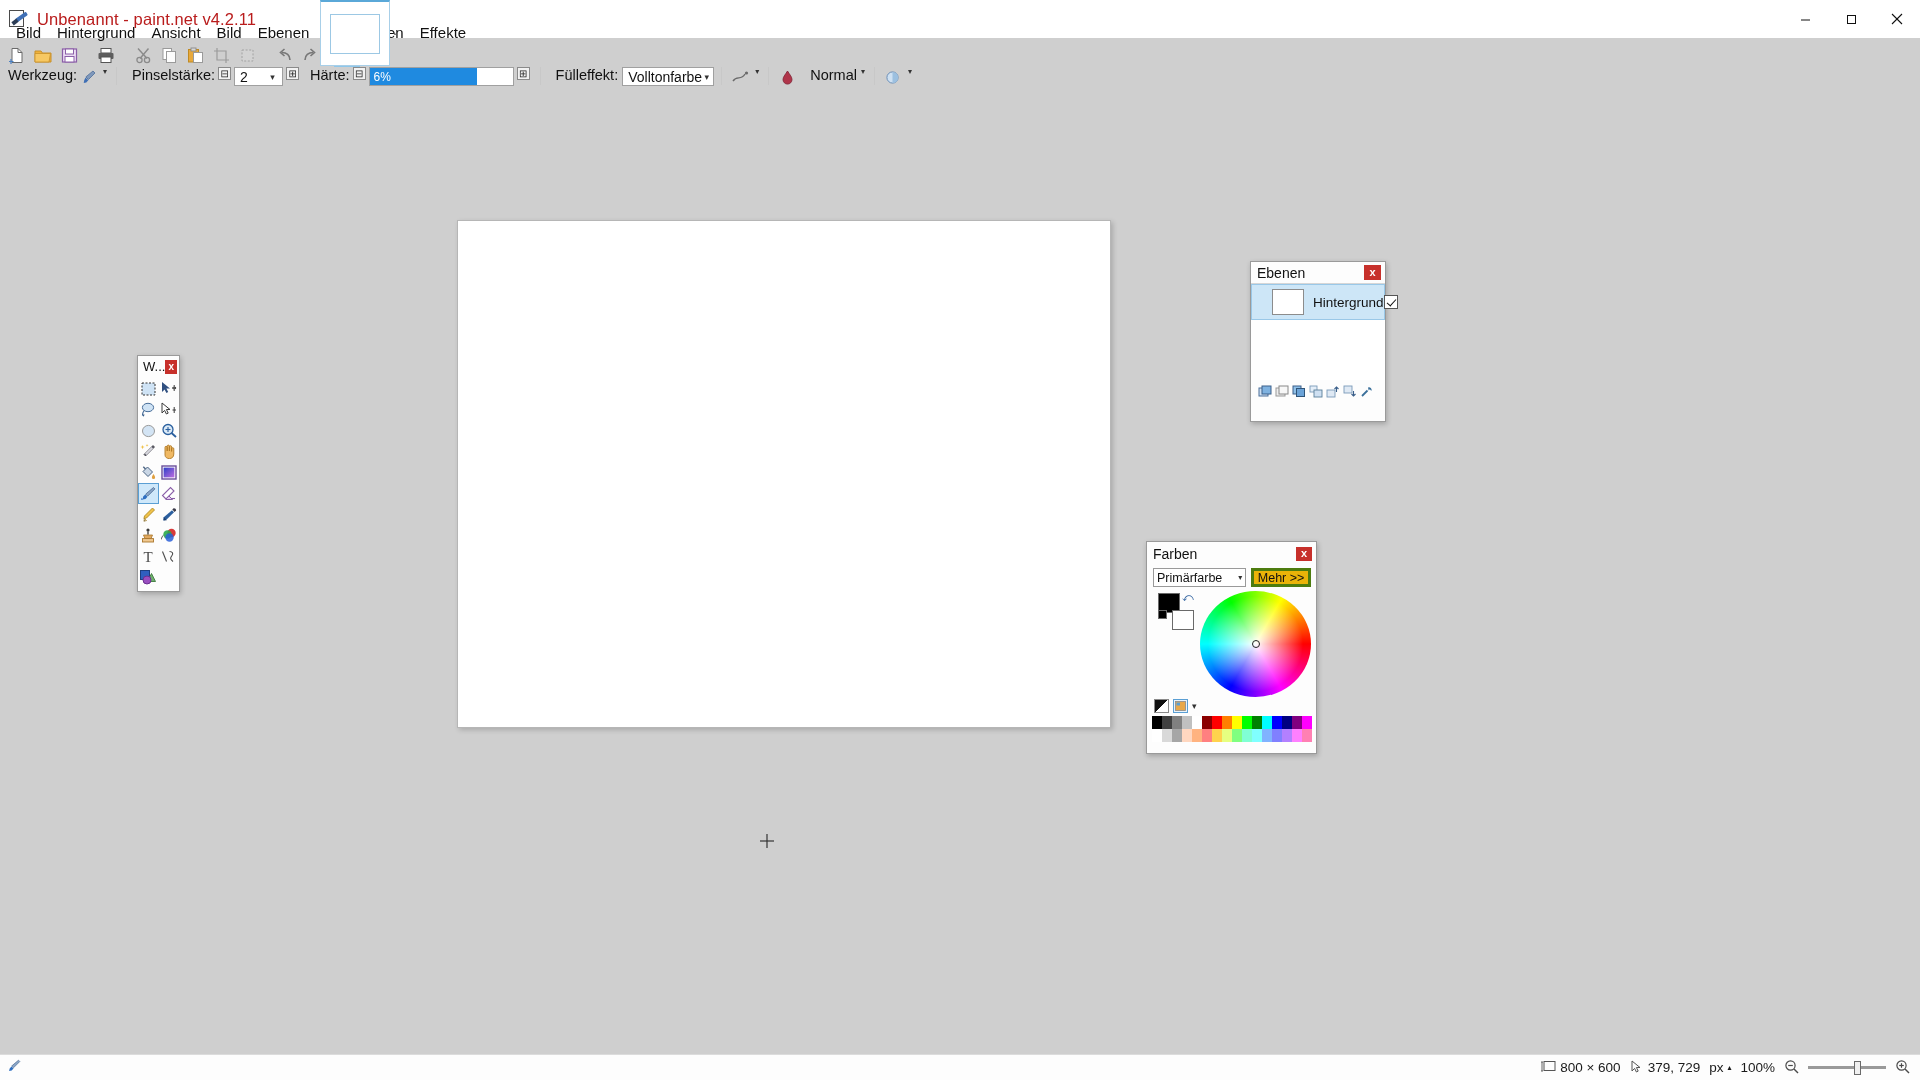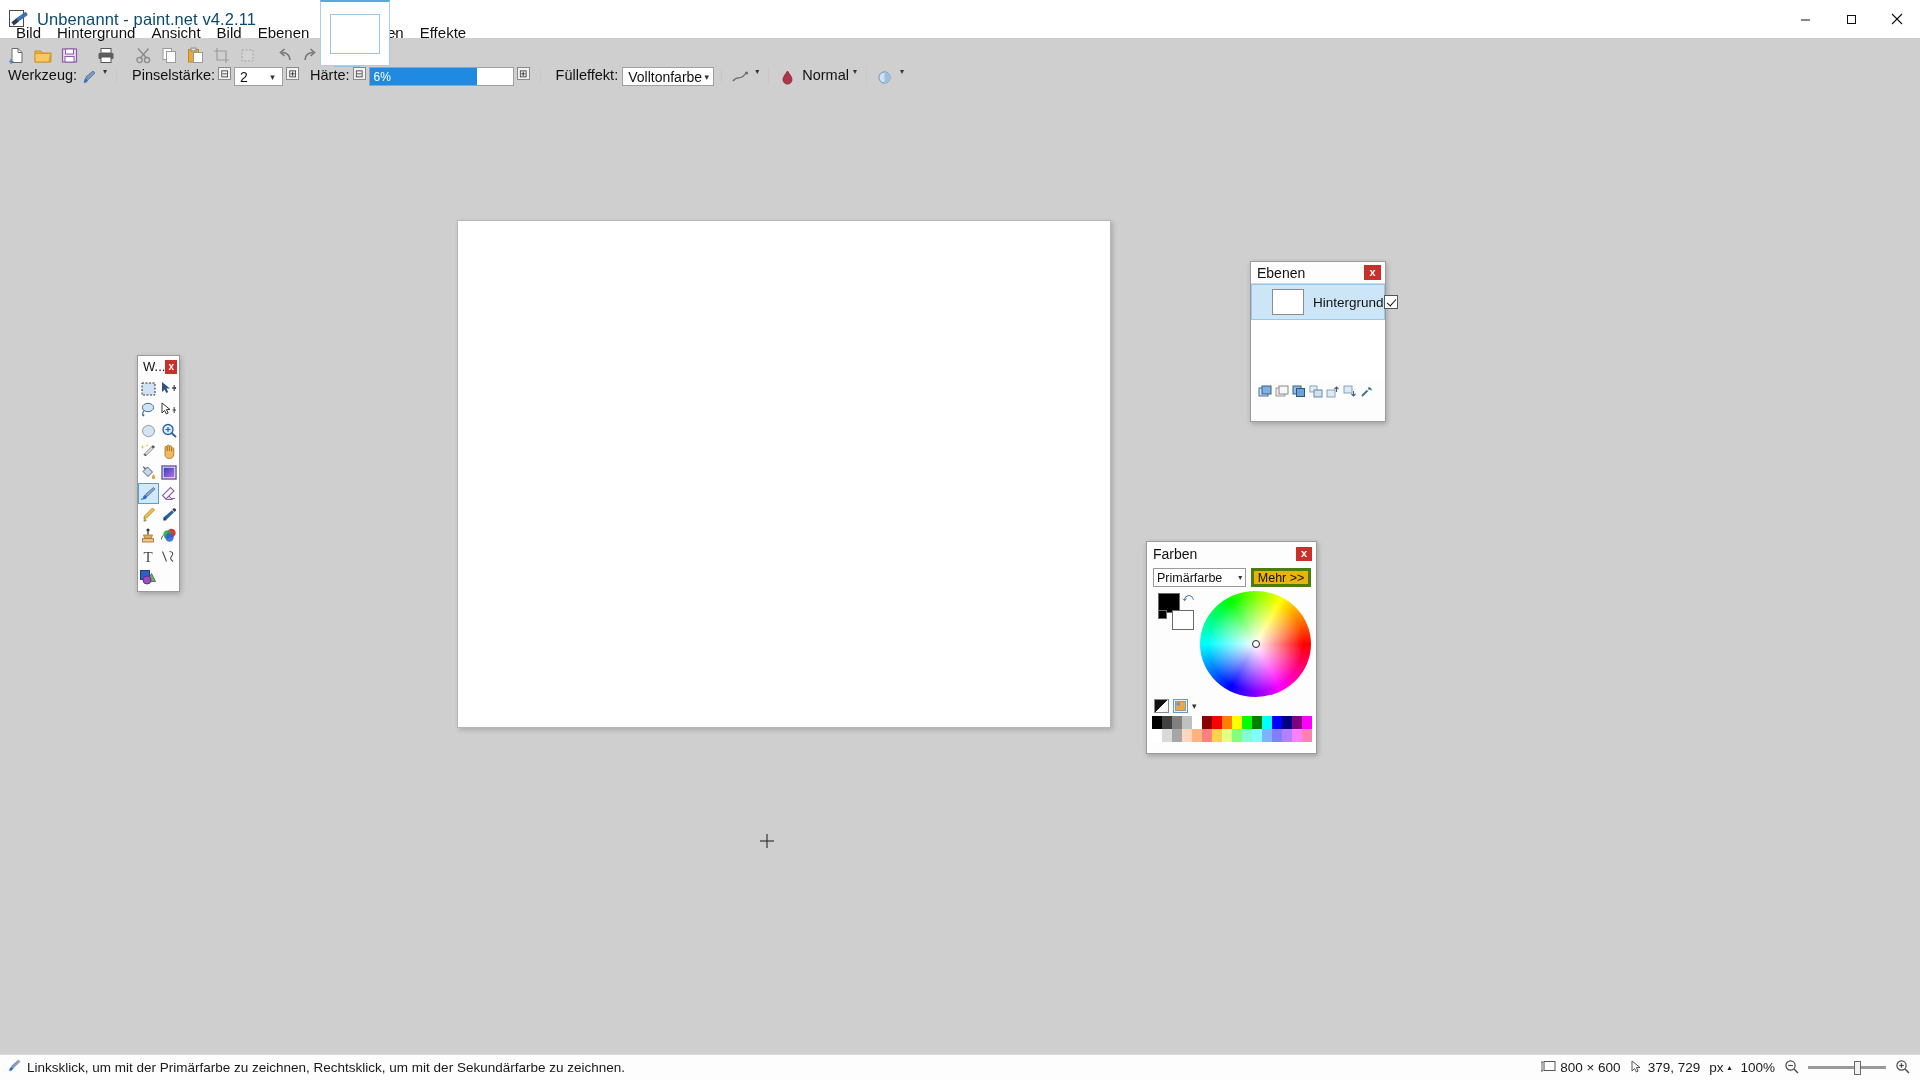--- a/index.html
+++ b/index.html
@@ -19,21 +19,21 @@
     position: absolute; left: 0; top: 0; width: 1920px; height: 38px;
     background: #ffffff; display: flex; align-items: center;
   }
   .title-icon {
     width: 20px; height: 20px; margin-left: 8px; margin-right: 9px;
     position: relative; flex: none;
   }
   .title-icon .pg { position:absolute; left:1px; top:1px; width:15px; height:17px; background:#fdfdfd; border:1.4px solid #4a4a4a; }
   .title-icon .brush { position:absolute; left:7px; top:6px; width:13px; height:4px; background:#3f6fb5; transform: rotate(-36deg); border-radius:1px; }
   .title-icon .brush2 { position:absolute; left:4px; top:11px; width:6px; height:4px; background:#2b3c55; transform: rotate(-36deg); }
-  .title-text { font-size: 16.5px; color: #0c4a6e; letter-spacing: .1px; }
+  .title-text { font-size: 16.5px; color: #b91c1c; letter-spacing: .1px; }
 
   .win-controls { position: absolute; right: 0; top: 0; height: 38px; display: flex; }
   .win-btn {
     width: 46px; height: 38px; display: flex; align-items: center; justify-content: center;
     font-size: 13px; color: #1a1a1a; background: transparent;
   }
   .win-btn svg { display:block; }
 
   
   .menubar {
@@ -382,21 +382,21 @@
           <circle cx="14.5" cy="3" r="1.6" fill="#6a6a6a"></circle>
         </svg>
     </div>
     <div class="mini-caret">▾</div>
     <div class="to-sep"></div>
     <div class="tool-glyph">
       <svg width="15" height="15" viewBox="0 0 15 15">
           <path d="M7.5 1C5 5 3 7 3 9.6A4.5 4.5 0 0 0 12 9.6C12 7 10 5 7.5 1z" fill="#b0354a" stroke="#7d2133" stroke-width=".8"></path>
         </svg>
     </div>
-    <div class="to-label" style="margin-left:4px">Normal</div>
+    <div class="to-label" style="margin-left:12px">Normal</div>
     <div class="mini-caret">▾</div>
     <div class="to-sep"></div>
     <div class="tool-glyph">
       <svg width="15" height="15" viewBox="0 0 15 15">
           <circle cx="7.5" cy="7.5" r="5.6" fill="#cfe1f2" stroke="#6b8fb8" stroke-width="1"></circle>
           <path d="M7.5 1.9a5.6 5.6 0 0 1 0 11.2z" fill="#9cc0e0"></path>
         </svg>
     </div>
     <div class="mini-caret">▾</div>
   </div>
@@ -693,21 +693,20 @@
   </div>
 
   <div class="statusbar">
     <div class="sb-left">
       <span>
         <svg width="14" height="14" viewBox="0 0 14 14">
             <path d="M11.5 1.2l1.3 1.3-6.3 6.3-1.8-1.8z" fill="#8ba6c8" stroke="#4a6a92" stroke-width=".7"></path>
             <path d="M4.5 7.5l2 2-1.8 2-2.6.5.6-2.6z" fill="#2f6fc0"></path>
           </svg>
       </span>
-      <span>Linksklick, um mit der Primärfarbe zu zeichnen, Rechtsklick, um mit der Sekundärfarbe zu zeichnen.</span>
     </div>
     <div class="sb-right">
       <span class="sb-item">
         <span>
           <svg width="15" height="13" viewBox="0 0 15 13">
               <rect x="3" y="1.5" width="11" height="9" fill="none" stroke="#555" stroke-width="1"></rect>
               <path d="M1 2v9M0 2h2M0 11h2" stroke="#555" stroke-width=".9"></path>
             </svg>
         </span>
         <span>800 × 600</span>

